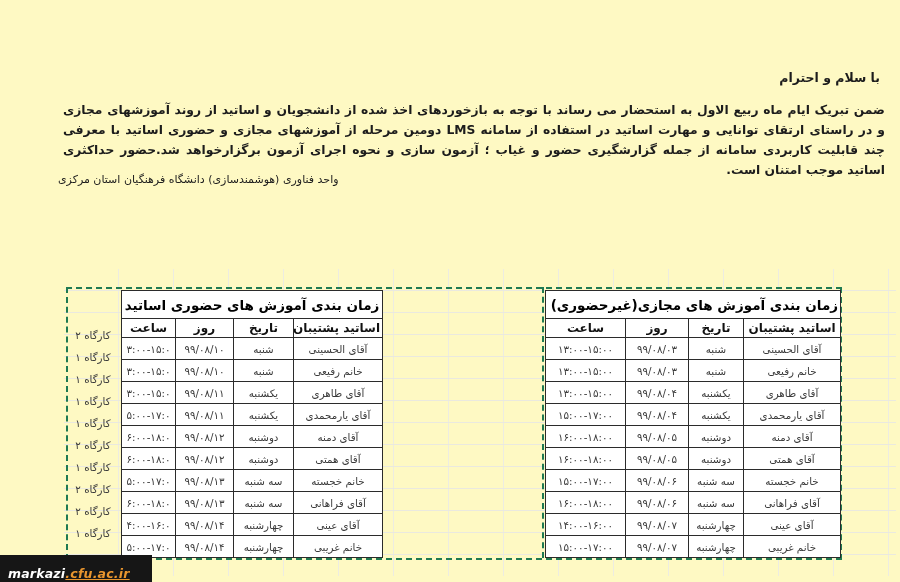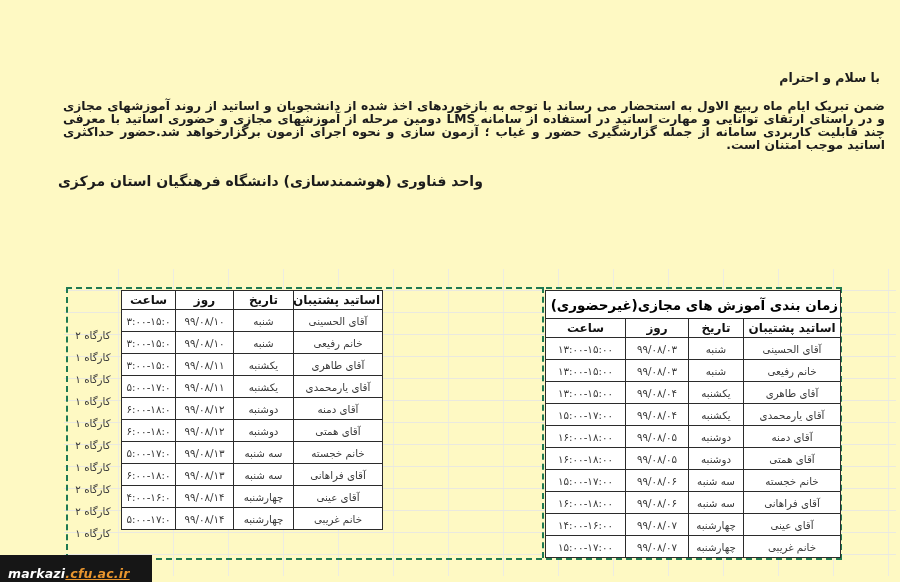--- a/index.html
+++ b/index.html
@@ -9,25 +9,25 @@
     direction:rtl;
   }
   
   .greeting{
     position:absolute;top:70px;right:20px;
     font-size:12.5px;font-weight:700;color:#1c1c1c;
   }
   .body-text{
     position:absolute;top:100px;right:15px;width:822px;
     font-size:12.3px;font-weight:700;color:#1c1c1c;
-    line-height:13px;text-align:justify;
+    line-height:20px;text-align:justify;
   }
   .signature{
     position:absolute;top:173px;left:58px;
-    font-size:14px;font-weight:700;color:#1c1c1c;
+    font-size:11px;font-weight:400;color:#1c1c1c;
   }
   
   .gridlines{
     position:absolute;left:64px;top:269px;width:832px;height:307px;
     background-image:
       repeating-linear-gradient(to bottom, transparent 0 21px, #e6e6e6 21px 22px),
       repeating-linear-gradient(to right, transparent 0 54px, #e9e9e9 54px 55px);
     opacity:.8;
   }
   .print-area{
@@ -106,20 +106,23 @@
   </div>
 
   <table class="sched t-left" dir="rtl">
     <colgroup>
         <col style="width:89px">
         <col style="width:60px">
         <col style="width:58px">
         <col style="width:54px">
       </colgroup>
     <tbody>
+        <tr class="title-row">
+          <th colspan="4">زمان بندی آموزش های حضوری اساتید</th>
+        </tr>
     <tr class="head-row">
       <th>اساتید پشتیبان</th>
       <th>تاریخ</th>
       <th>روز</th>
       <th>ساعت</th>
     </tr>
     <tr class="data-row">
       <td>آقای الحسینی</td>
       <td>شنبه</td>
       <td><span class="num">۹۹/۰۸/۱۰</span></td>

